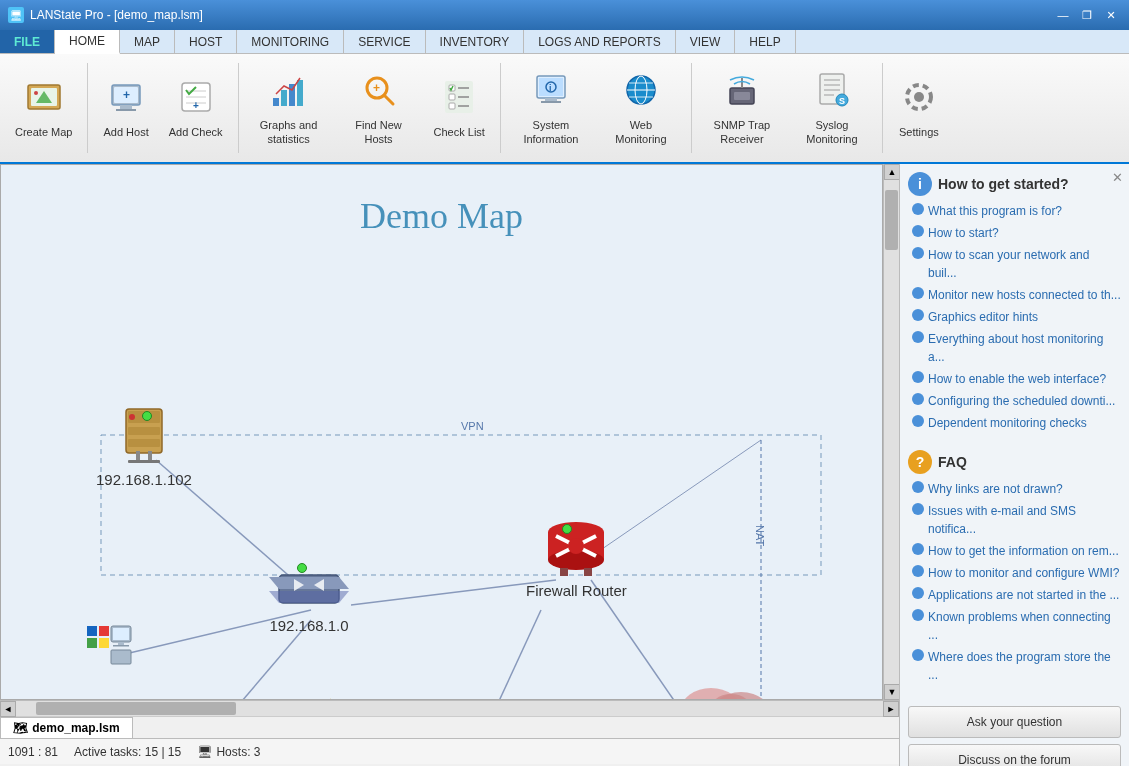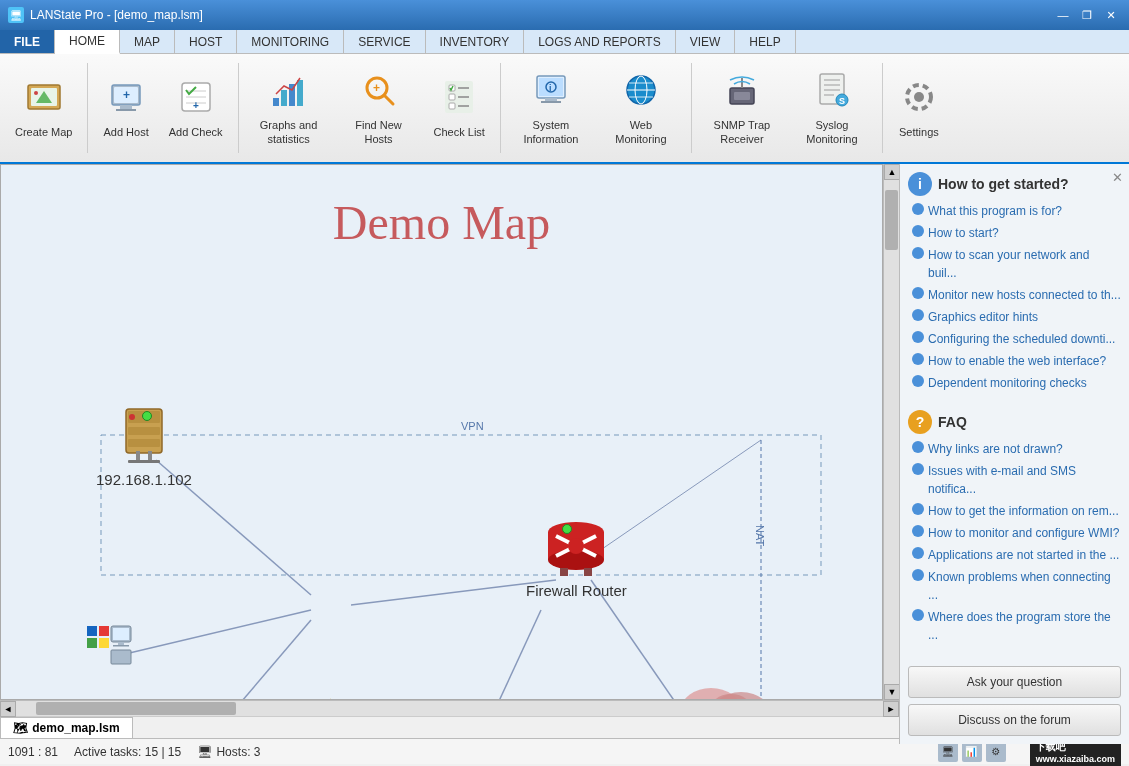--- a/index.html
+++ b/index.html
@@ -54,22 +54,22 @@
       border: 1px solid #aaa;
       position: relative;
       overflow: hidden;
     }
     .map-title {
       position: absolute;
       top: 30px;
       left: 50%;
       transform: translateX(-50%);
       font-family: Georgia, serif;
-      font-size: 48px;
-      color: #b91c1c;
+      font-size: 36px;
+      color: #0369a1;
       opacity: 0.7;
       white-space: nowrap;
     }
     .scrollbar-v {
       width: 16px;
       background: #e0e0e0;
       border-left: 1px solid #bbb;
       display: flex;
       flex-direction: column;
     }
@@ -180,21 +180,21 @@
     }
     .rtab {
       padding: 3px 14px;
       font-size: 12px;
       cursor: pointer;
       color: #333;
       display: flex;
       align-items: center;
       border-right: 1px solid #bbb;
     }
-    .rtab.file-tab { background: #2264a8; color: #ffffff; font-weight: bold; text-align: center; }
+    .rtab.file-tab { background: #2264a8; color: #5eead4; font-weight: bold; text-align: center; }
     .rtab.active-tab { background: white; border-bottom: 2px solid white; margin-bottom: -1px; }
 
     .network-map-container {
       display: flex;
       height: 100%;
     }
 
     .right-panel-wrapper {
       position: relative;
       width: 230px;
@@ -425,20 +425,35 @@
             <rect x="18" y="46" width="4" height="10" fill="#888"></rect>
             <rect x="30" y="46" width="4" height="10" fill="#888"></rect>
             <rect x="10" y="55" width="32" height="3" rx="1" fill="#777"></rect>
           </svg>
           <div style="position:relative;">
             <div style="width:10px;height:10px;border-radius:50%;background:#44dd44;border:1px solid #228822;position:absolute;top:-58px;right:-8px;"></div>
           </div>
           <span class="node-label">192.168.1.102</span>
         </div>
 
+        <div class="network-node" style="left:268px; top:390px;">
+          <svg width="80" height="60" viewBox="0 0 80 60">
+
+            <rect x="10" y="20" width="60" height="28" rx="4" fill="#667799" stroke="#445577" stroke-width="1.5"></rect>
+            <polygon points="10,34 0,22 70,22 80,34" fill="#8899bb"></polygon>
+            <polygon points="10,48 0,36 80,36 70,48" fill="#5566aa" opacity="0.5"></polygon>
+
+            <polygon points="25,24 35,30 25,36" fill="white" opacity="0.8"></polygon>
+            <polygon points="55,24 45,30 55,36" fill="white" opacity="0.8"></polygon>
+          </svg>
+          <div style="position:relative;">
+            <div style="width:10px;height:10px;border-radius:50%;background:#44dd44;border:1px solid #228822;position:absolute;top:-52px;right:2px;"></div>
+          </div>
+          <span class="node-label">192.168.1.0</span>
+        </div>
 
         <div class="network-node" style="left:525px; top:355px;">
           <svg width="68" height="60" viewBox="0 0 68 60">
 
             <ellipse cx="34" cy="12" rx="28" ry="10" fill="#cc2222"></ellipse>
             <rect x="6" y="12" width="56" height="28" fill="#cc2222"></rect>
             <ellipse cx="34" cy="40" rx="28" ry="10" fill="#aa1111"></ellipse>
 
             <line x1="14" y1="16" x2="54" y2="36" stroke="white" stroke-width="4"></line>
             <line x1="54" y1="16" x2="14" y2="36" stroke="white" stroke-width="4"></line>
@@ -516,22 +531,23 @@
         <div class="panel-header">
           <div class="panel-icon info">i</div>
           <span>How to get started?</span>
         </div>
         <div>
           <a class="panel-link"><span class="link-bullet"></span><span>What this program is for?</span></a>
           <a class="panel-link"><span class="link-bullet"></span><span>How to start?</span></a>
           <a class="panel-link"><span class="link-bullet"></span><span>How to scan your network and buil...</span></a>
           <a class="panel-link"><span class="link-bullet"></span><span>Monitor new hosts connected to th...</span></a>
           <a class="panel-link"><span class="link-bullet"></span><span>Graphics editor hints</span></a>
+          <a class="panel-link"><span class="link-bullet"></span><span>Everything about host monitoring a...</span></a>
+          <a class="panel-link"><span class="link-bullet"></span><span>How to enable the web interface?</span></a>
           <a class="panel-link"><span class="link-bullet"></span><span>Configuring the scheduled downti...</span></a>
-          <a class="panel-link"><span class="link-bullet"></span><span>How to enable the web interface?</span></a>
           <a class="panel-link"><span class="link-bullet"></span><span>Dependent monitoring checks</span></a>
         </div>
       </div>
 
       <div style="margin-top:8px;">
         <div class="panel-header">
           <div class="panel-icon faq">?</div>
           <span>FAQ</span>
         </div>
         <div>

